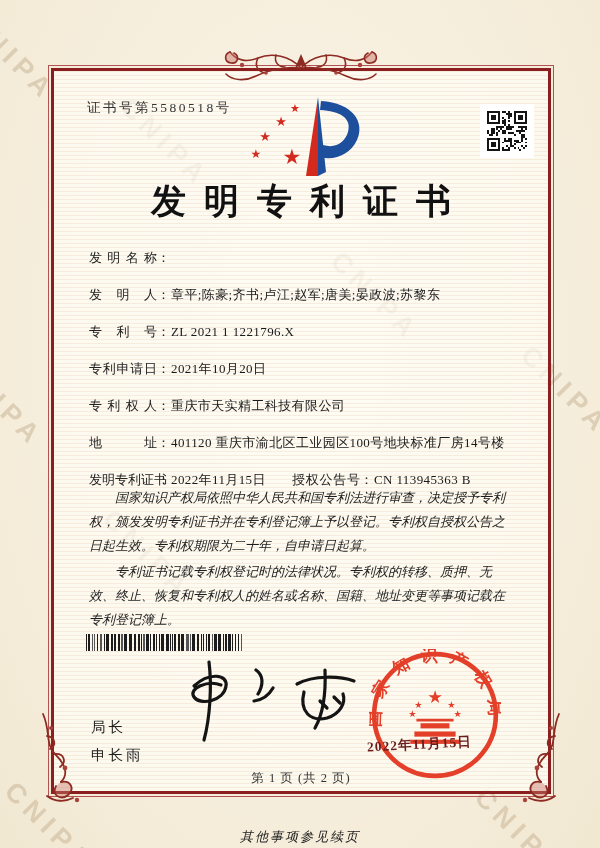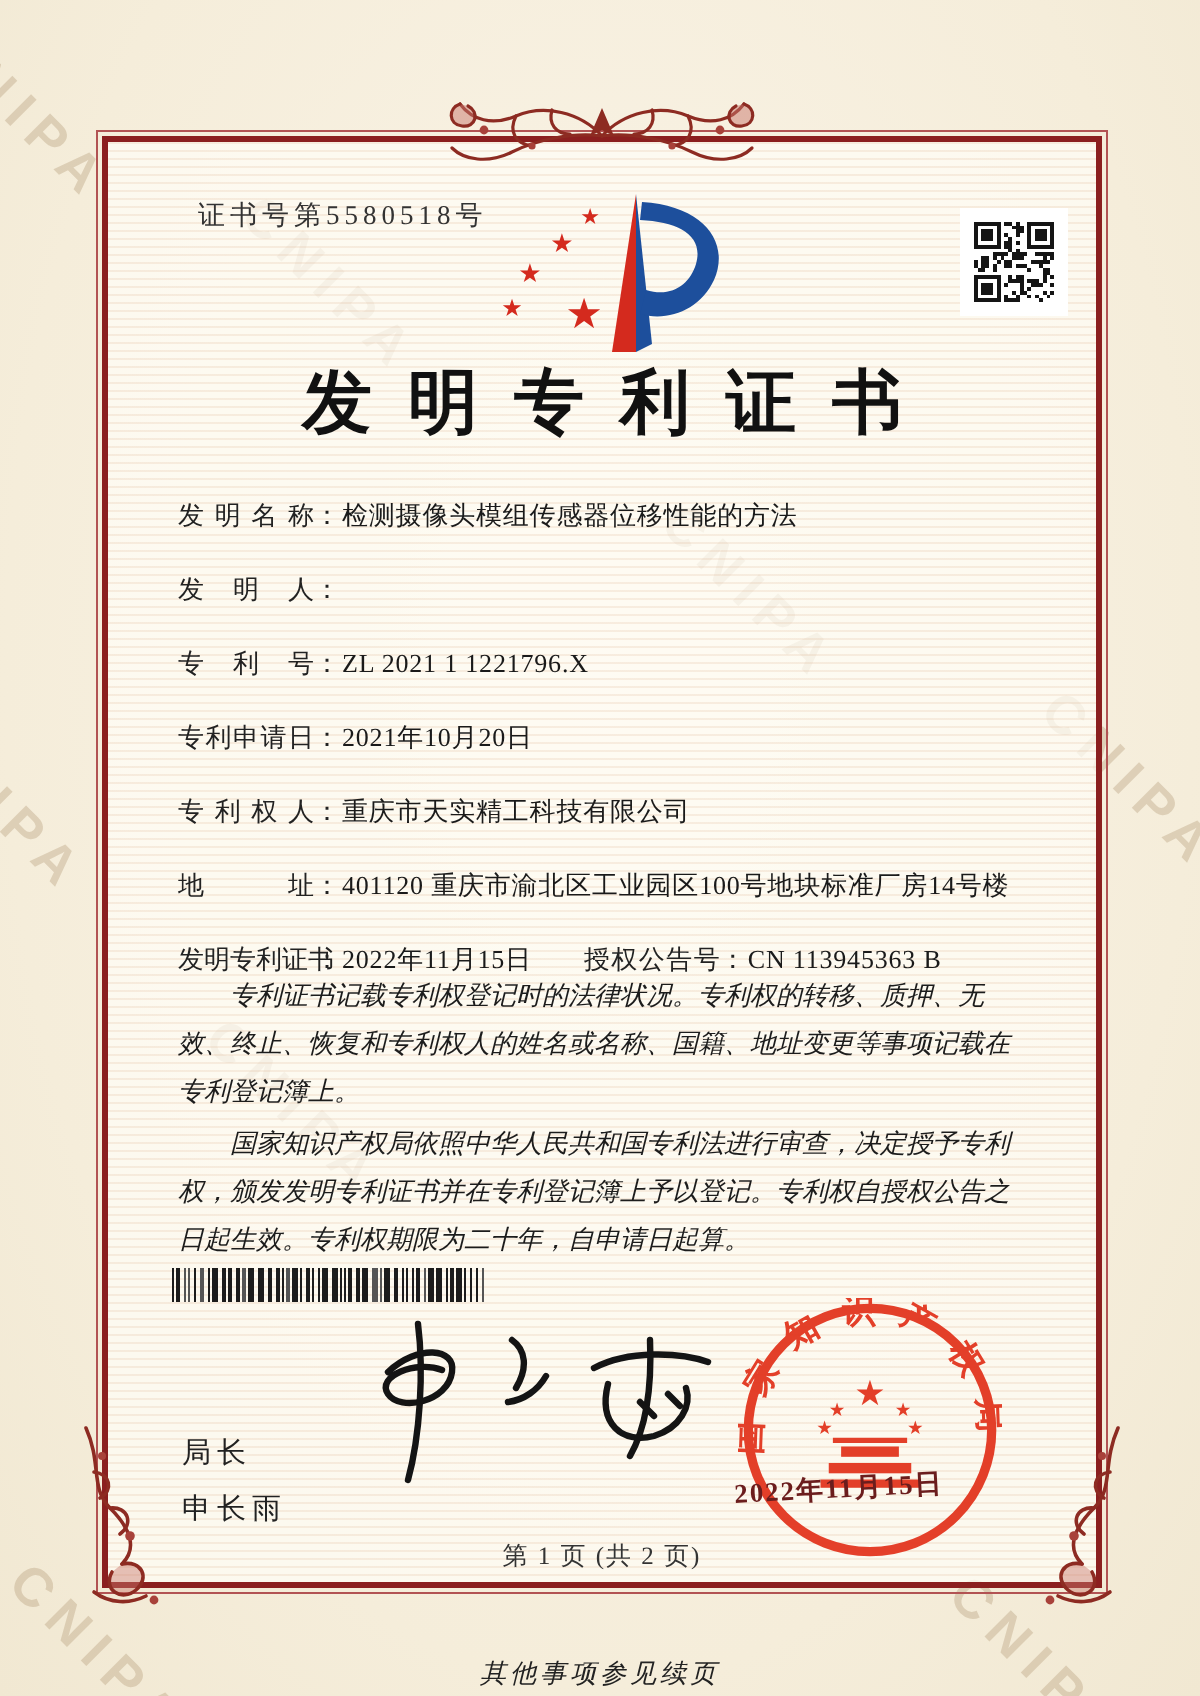--- a/index.html
+++ b/index.html
@@ -26,21 +26,21 @@
   }
   .frame-inner{
     position:absolute;inset:2px;border:3px solid #8b1f1f;
     background-color:rgba(255,253,247,0.72);
     background-image:repeating-linear-gradient(180deg,
       rgba(214,160,120,0.16) 0px, rgba(214,160,120,0.16) 1px,
       rgba(255,255,255,0) 1px, rgba(255,255,255,0) 4px);
   }
   .cert-no{
     position:absolute;left:38px;top:33px;
-    font-size:13.5px;letter-spacing:2.5px;color:#333;margin-left:12px;
+    font-size:13.5px;letter-spacing:2.5px;color:#333;
   }
   .logo{position:absolute;left:196px;top:26px;width:128px;height:90px;}
   .qr{
     position:absolute;left:431px;top:38px;width:54px;height:54px;
     background:#fff;padding:3px;box-sizing:border-box;
   }
   .title{
     position:absolute;left:0;top:112px;width:100%;
     text-align:center;font-size:35px;font-weight:600;
     letter-spacing:18px;text-indent:18px;color:#111;
@@ -282,25 +282,25 @@
         <rect x="13" y="22" width="1" height="1" fill="#151515"></rect>
         <rect x="19" y="22" width="1" height="1" fill="#151515"></rect>
       </svg>
 
     <div class="title">发明专利证书</div>
 
     <div class="fields">
       <div class="row">
         <span class="lbl">发明名称</span>
           <span class="colon">：</span>
-          <span class="val">检测摄像头模组传感器位移性能的方法</span>
       </div>
       <div class="row">
         <span class="lbl">发明人</span>
           <span class="colon">：</span>
+          <span class="val">章平;陈豪;齐书;卢江;赵军;唐美;晏政波;苏黎东</span>
       </div>
       <div class="row">
         <span class="lbl">专利号</span>
           <span class="colon">：</span>
           <span class="val">ZL 2021 1 1221796.X</span>
       </div>
       <div class="row">
         <span class="lbl">专利申请日</span>
           <span class="colon">：</span>
           <span class="val">2021年10月20日</span>
@@ -321,22 +321,22 @@
           <span class="val">2022年11月15日</span>
         <span class="grp2">
           <span class="lbl">授权公告号</span>
             <span class="colon">：</span>
             <span class="val">CN 113945363 B</span>
         </span>
       </div>
     </div>
 
     <div class="paras">
+      <p>国家知识产权局依照中华人民共和国专利法进行审查，决定授予专利权，颁发发明专利证书并在专利登记簿上予以登记。专利权自授权公告之日起生效。专利权期限为二十年，自申请日起算。</p>
       <p>专利证书记载专利权登记时的法律状况。专利权的转移、质押、无效、终止、恢复和专利权人的姓名或名称、国籍、地址变更等事项记载在专利登记簿上。</p>
-      <p>国家知识产权局依照中华人民共和国专利法进行审查，决定授予专利权，颁发发明专利证书并在专利登记簿上予以登记。专利权自授权公告之日起生效。专利权期限为二十年，自申请日起算。</p>
     </div>
 
     <svg class="barcode" id="bcsvg" viewBox="0 0 158 17" preserveAspectRatio="none" shape-rendering="crispEdges">
         <rect x="0" y="0" width="1" height="17" fill="#1c1c1c"></rect>
         <rect x="2" y="0" width="2" height="17" fill="#1c1c1c"></rect>
         <rect x="6" y="0" width="1" height="17" fill="#555"></rect>
         <rect x="8" y="0" width="1" height="17" fill="#555"></rect>
         <rect x="11" y="0" width="1" height="17" fill="#1c1c1c"></rect>
         <rect x="14" y="0" width="2" height="17" fill="#555"></rect>
         <rect x="18" y="0" width="1" height="17" fill="#1c1c1c"></rect>

